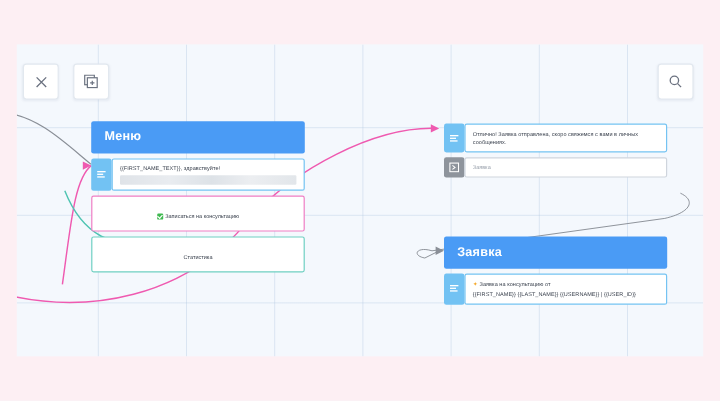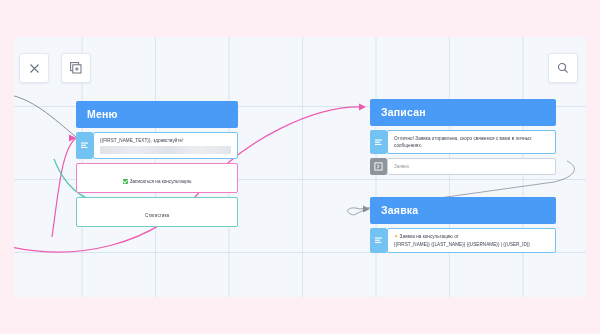--- a/index.html
+++ b/index.html
@@ -74,21 +74,21 @@
       <path d="M6.9 5.2 v3.6 M5.1 7 h3.6" stroke="#6b7280" stroke-width="1"></path>
     </svg>
   </div>
   <div class="tbtn" id="btn-search">
     <svg width="12" height="12" viewBox="0 0 12 12">
       <circle cx="5" cy="5" r="3.5" stroke="#6b7280" stroke-width="1.1" fill="none"></circle>
       <path d="M7.7 7.7 L10.6 10.6" stroke="#6b7280" stroke-width="1.1"></path>
     </svg>
   </div>
 
-  <div class="node" style="left:62px;top:64px;width:162px;">
+  <div class="node" style="left:62px;top:64px;width:178px;">
     <div class="node-head" style="background:#4a9bf5;">Меню</div>
     <div class="row">
       <div class="row-ico ico-msg">
         <svg width="9" height="9" viewBox="0 0 9 9">
           <rect x="1" y="1.5" width="7" height="1.1" fill="#fff"></rect>
             <rect x="1" y="3.7" width="5" height="1.1" fill="#fff"></rect>
             <rect x="1" y="5.9" width="6.3" height="1.1" fill="#fff"></rect>
         </svg>
       </div>
       <div class="row-body bord-blue">
@@ -98,21 +98,20 @@
     </div>
     <div class="btn-row bord-pink">
       <span class="btn-lbl"><span class="chk"></span><span>Записаться на консультацию</span></span>
     </div>
     <div class="btn-row bord-teal">
       <span class="btn-lbl">Статистика</span>
     </div>
   </div>
 
   <div class="node" style="left:356px;top:62px;width:186px;">
-    <div class="node-head" style="background:#4a9bf5;">Записан</div>
     <div class="row">
       <div class="row-ico ico-msg">
         <svg width="9" height="9" viewBox="0 0 9 9">
           <rect x="1" y="1.5" width="7" height="1.1" fill="#fff"></rect>
             <rect x="1" y="3.7" width="5" height="1.1" fill="#fff"></rect>
             <rect x="1" y="5.9" width="6.3" height="1.1" fill="#fff"></rect>
         </svg>
       </div>
       <div class="row-body bord-blue">
         <div class="txt">Отлично! Заявка отправлена, скоро свяжемся с вами в личных сообщениях.</div>

